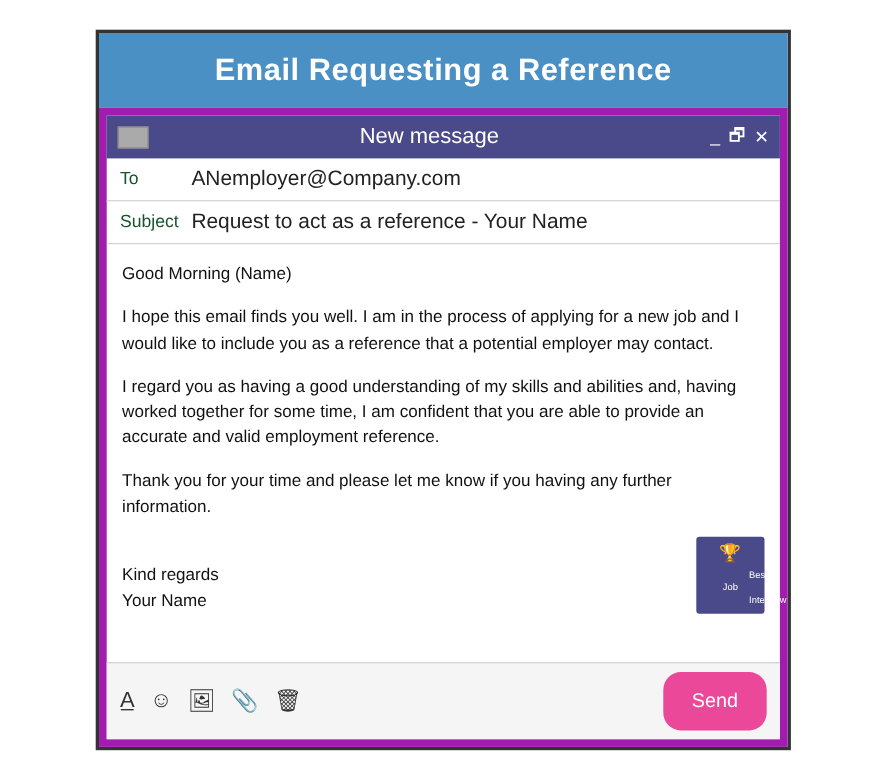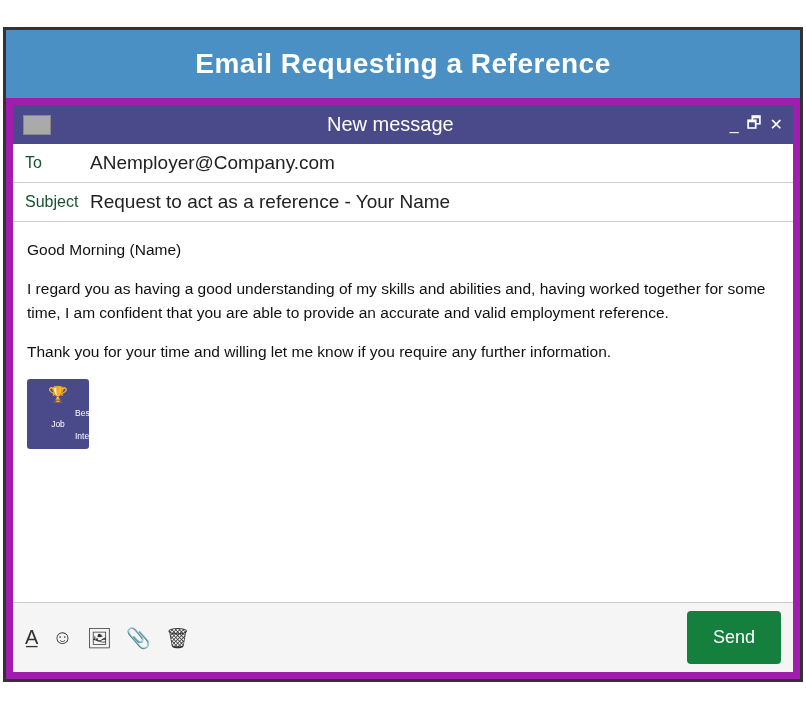--- a/index.html
+++ b/index.html
@@ -7,21 +7,21 @@
     body {
       background: #fff;
       display: flex;
       align-items: center;
       justify-content: center;
       min-height: 100vh;
       font-family: Arial, sans-serif;
     }
 
     .outer-container {
-      width: 800px;
+      width: 632px;
       border: 3px solid #333;
       background: #fff;
     }
 
     .page-title {
       background: #4a90c4;
       color: #fff;
       text-align: center;
       font-size: 28px;
       font-weight: bold;
@@ -153,26 +153,26 @@
       align-items: center;
     }
 
     .toolbar-icon {
       font-size: 20px;
       color: #333;
       cursor: pointer;
     }
 
     .send-button {
-      background: #15803d;
+      background: #ec4899;
       color: #fff;
       border: none;
       padding: 16px 26px;
       font-size: 18px;
-      border-radius: 4px;
+      border-radius: 16px;
       cursor: pointer;
       font-weight: normal;
     }
   </style>
 </head>
 <body>
 
 <div class="outer-container">
 
   <div class="page-title">Email Requesting a Reference</div>
@@ -194,24 +194,29 @@
       <span class="field-value">ANemployer@Company.com</span>
     </div>
 
     <div class="email-field">
       <span class="field-label">Subject</span>
       <span class="field-value">Request to act as a reference - Your Name</span>
     </div>
 
     <div class="email-body">
       <p>Good Morning (Name)</p>
+      <p>I hope this email finds you well. I am in the process of applying for a new job and I would like to include you as a reference that a potential employer may contact.</p>
       <p>I regard you as having a good understanding of my skills and abilities and, having worked together for some time, I am confident that you are able to provide an accurate and valid employment reference.</p>
-      <p>Thank you for your time and willing let me know if you require any further information.</p>
+      <p>Thank you for your time and please let me know if you having any further information.</p>
 
       <div class="signature-row">
+        <div>
+          <div>Kind regards</div>
+          <div>Your Name</div>
+        </div>
         <div class="logo-badge">
           <span class="logo-icon">🏆</span>
           <span class="logo-text">Best Job</span><br>
           <span class="logo-text">Interview</span>
         </div>
       </div>
     </div>
 
     <div class="email-toolbar">
       <div class="toolbar-icons">

